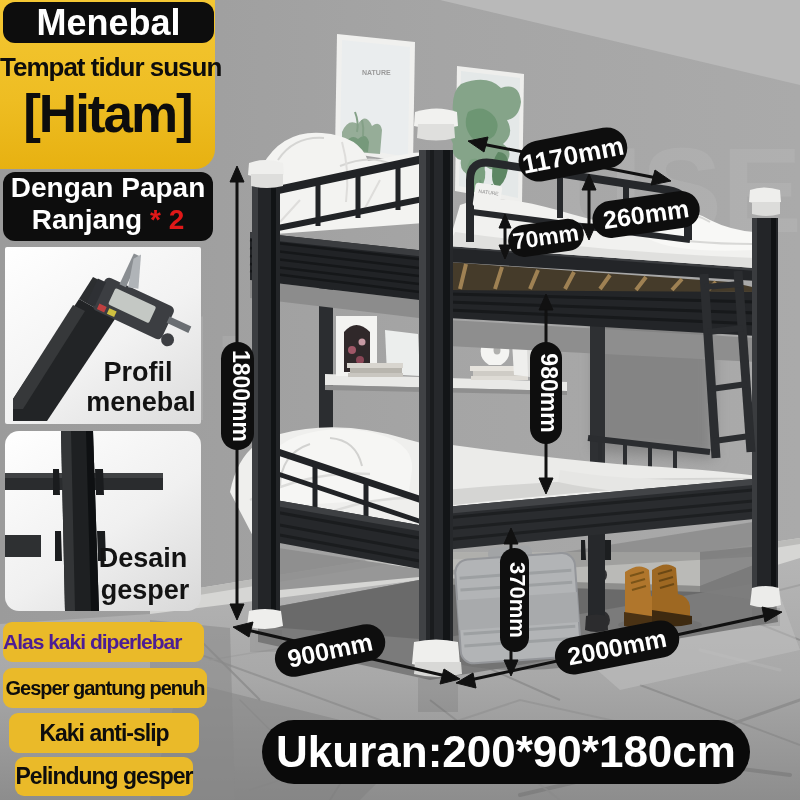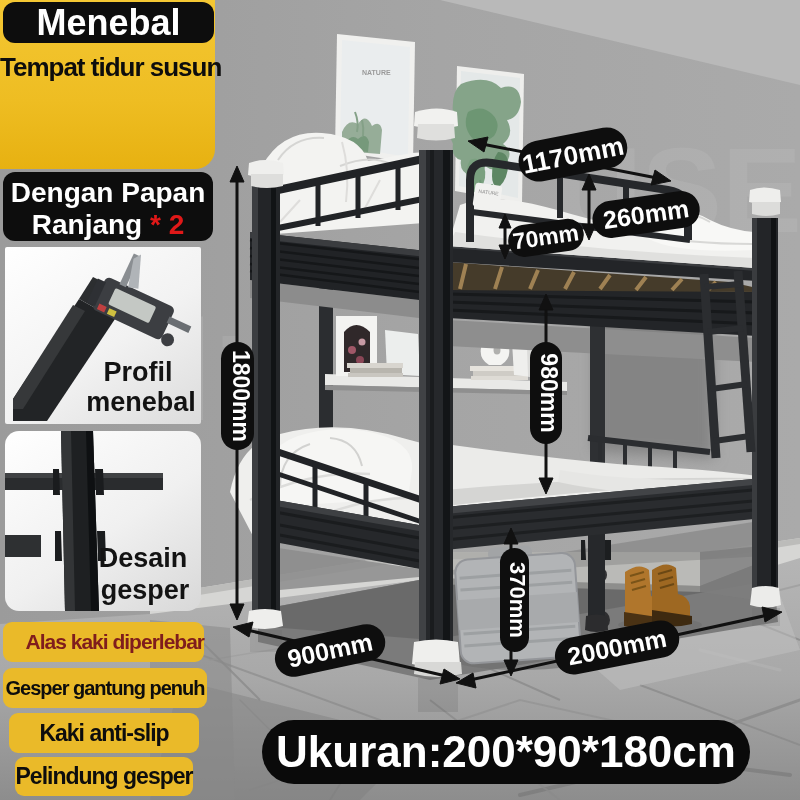--- a/index.html
+++ b/index.html
@@ -380,22 +380,23 @@
 
 <text x="506" y="767" font-size="44" font-weight="bold" fill="#fff" text-anchor="middle" font-family="Liberation Sans, sans-serif">Ukuran:200*90*180cm</text>
 </svg>
 
 <div class="lbl" style="left:0;top:0;width:215px;height:169px;background:linear-gradient(180deg,#f4c733 0%,#eebd22 60%,#e7b111 100%);border-bottom-right-radius:20px"></div>
 
 <div class="lbl" style="left:3px;top:2px;width:211px;height:41px;background:#0d0d0d;border-radius:12px;color:#fff;font-size:36px;text-align:center;line-height:41px;letter-spacing:0px">Menebal</div>
 
 <div class="lbl" style="left:0;top:52px;width:215px;color:#0d0d0d;font-size:26px;text-align:right;letter-spacing:-1px">Tempat tidur susun</div>
 
-
-<div class="lbl" style="left:3px;top:172px;width:210px;height:69px;background:#0d0d0d;border-radius:12px;color:#fff;font-size:28px;text-align:center;line-height:32px;padding-top:5px;box-sizing:border-box">Dengan Papan<br>Ranjang <span style="color:#e01818">* 2</span></div>
+<div class="lbl" style="left:0;top:83px;width:215px;color:#0d0d0d;font-size:53px;text-align:center;letter-spacing:-2px">[Hitam]</div>
+
+<div class="lbl" style="left:3px;top:172px;width:210px;height:69px;background:#0d0d0d;border-radius:12px;color:#fff;font-size:28px;text-align:center;line-height:32px;box-sizing:border-box">Dengan Papan<br>Ranjang <span style="color:#e01818">* 2</span></div>
 
 <div class="lbl" style="left:5px;top:247px;width:196px;height:177px;background:linear-gradient(145deg,#ffffff 0%,#f2f2f2 55%,#dcdcdc 100%);border-radius:2px;overflow:hidden">
 <svg width="196" height="177">
 
 <g>
 <polygon points="8,152 74,52 110,72 42,174 8,174" fill="#222426"></polygon>
 <polygon points="8,152 68,58 80,64 18,162 8,162" fill="#36383a"></polygon>
 <polygon points="74,52 88,30 104,38 110,72" fill="#2c2e30"></polygon>
 <g transform="rotate(25 125 62) translate(10,-2)">
 <rect x="80" y="44" width="76" height="36" rx="5" fill="#3c3e42"></rect>
@@ -425,20 +426,20 @@
 <polygon points="56,0 66,0 70,180 60,180" fill="#333537"></polygon>
 <polygon points="81,0 88,0 94,180 86,180" fill="#0e1012"></polygon>
 <path d="M54,38 l-6,0 l0,26 l7,0 z M56,100 l-6,0 l0,30 l7,0 z" fill="#1a1c1e"></path>
 <path d="M90,38 l8,0 l1,26 l-8,0 z M92,100 l8,0 l1,30 l-8,0 z" fill="#1a1c1e"></path>
 </g>
 <text x="138" y="136" font-size="27" font-weight="bold" fill="#131313" text-anchor="middle" font-family="Liberation Sans, sans-serif">Desain</text>
 <text x="140" y="168" font-size="27" font-weight="bold" fill="#131313" text-anchor="middle" font-family="Liberation Sans, sans-serif">gesper</text>
 </svg>
 </div>
 
-<div class="lbl" style="left:3px;top:622px;width:201px;height:40px;background:#eaba29;border-radius:9px;color:#7f1d1d;font-size:21px;text-align:right;line-height:40px;letter-spacing:-1px">Alas kaki diperlebar</div>
+<div class="lbl" style="left:3px;top:622px;width:201px;height:40px;background:#eaba29;border-radius:9px;color:#4c1d95;font-size:21px;text-align:left;line-height:40px;letter-spacing:-1px">Alas kaki diperlebar</div>
 
 <div class="lbl" style="left:9px;top:713px;width:190px;height:40px;background:#eaba29;border-radius:9px;color:#0d0d0d;font-size:23px;text-align:center;line-height:40px;letter-spacing:-1px">Kaki anti-slip</div>
 
 <div class="lbl" style="left:3px;top:668px;width:204px;height:40px;background:#eaba29;border-radius:9px;color:#0d0d0d;font-size:20px;text-align:center;line-height:40px;letter-spacing:-1px">Gesper gantung penuh</div>
 
 <div class="lbl" style="left:15px;top:757px;width:178px;height:39px;background:#eaba29;border-radius:9px;color:#0d0d0d;font-size:23px;text-align:center;line-height:39px;letter-spacing:-1px">Pelindung gesper</div>
 </div>
 
 </body></html>

